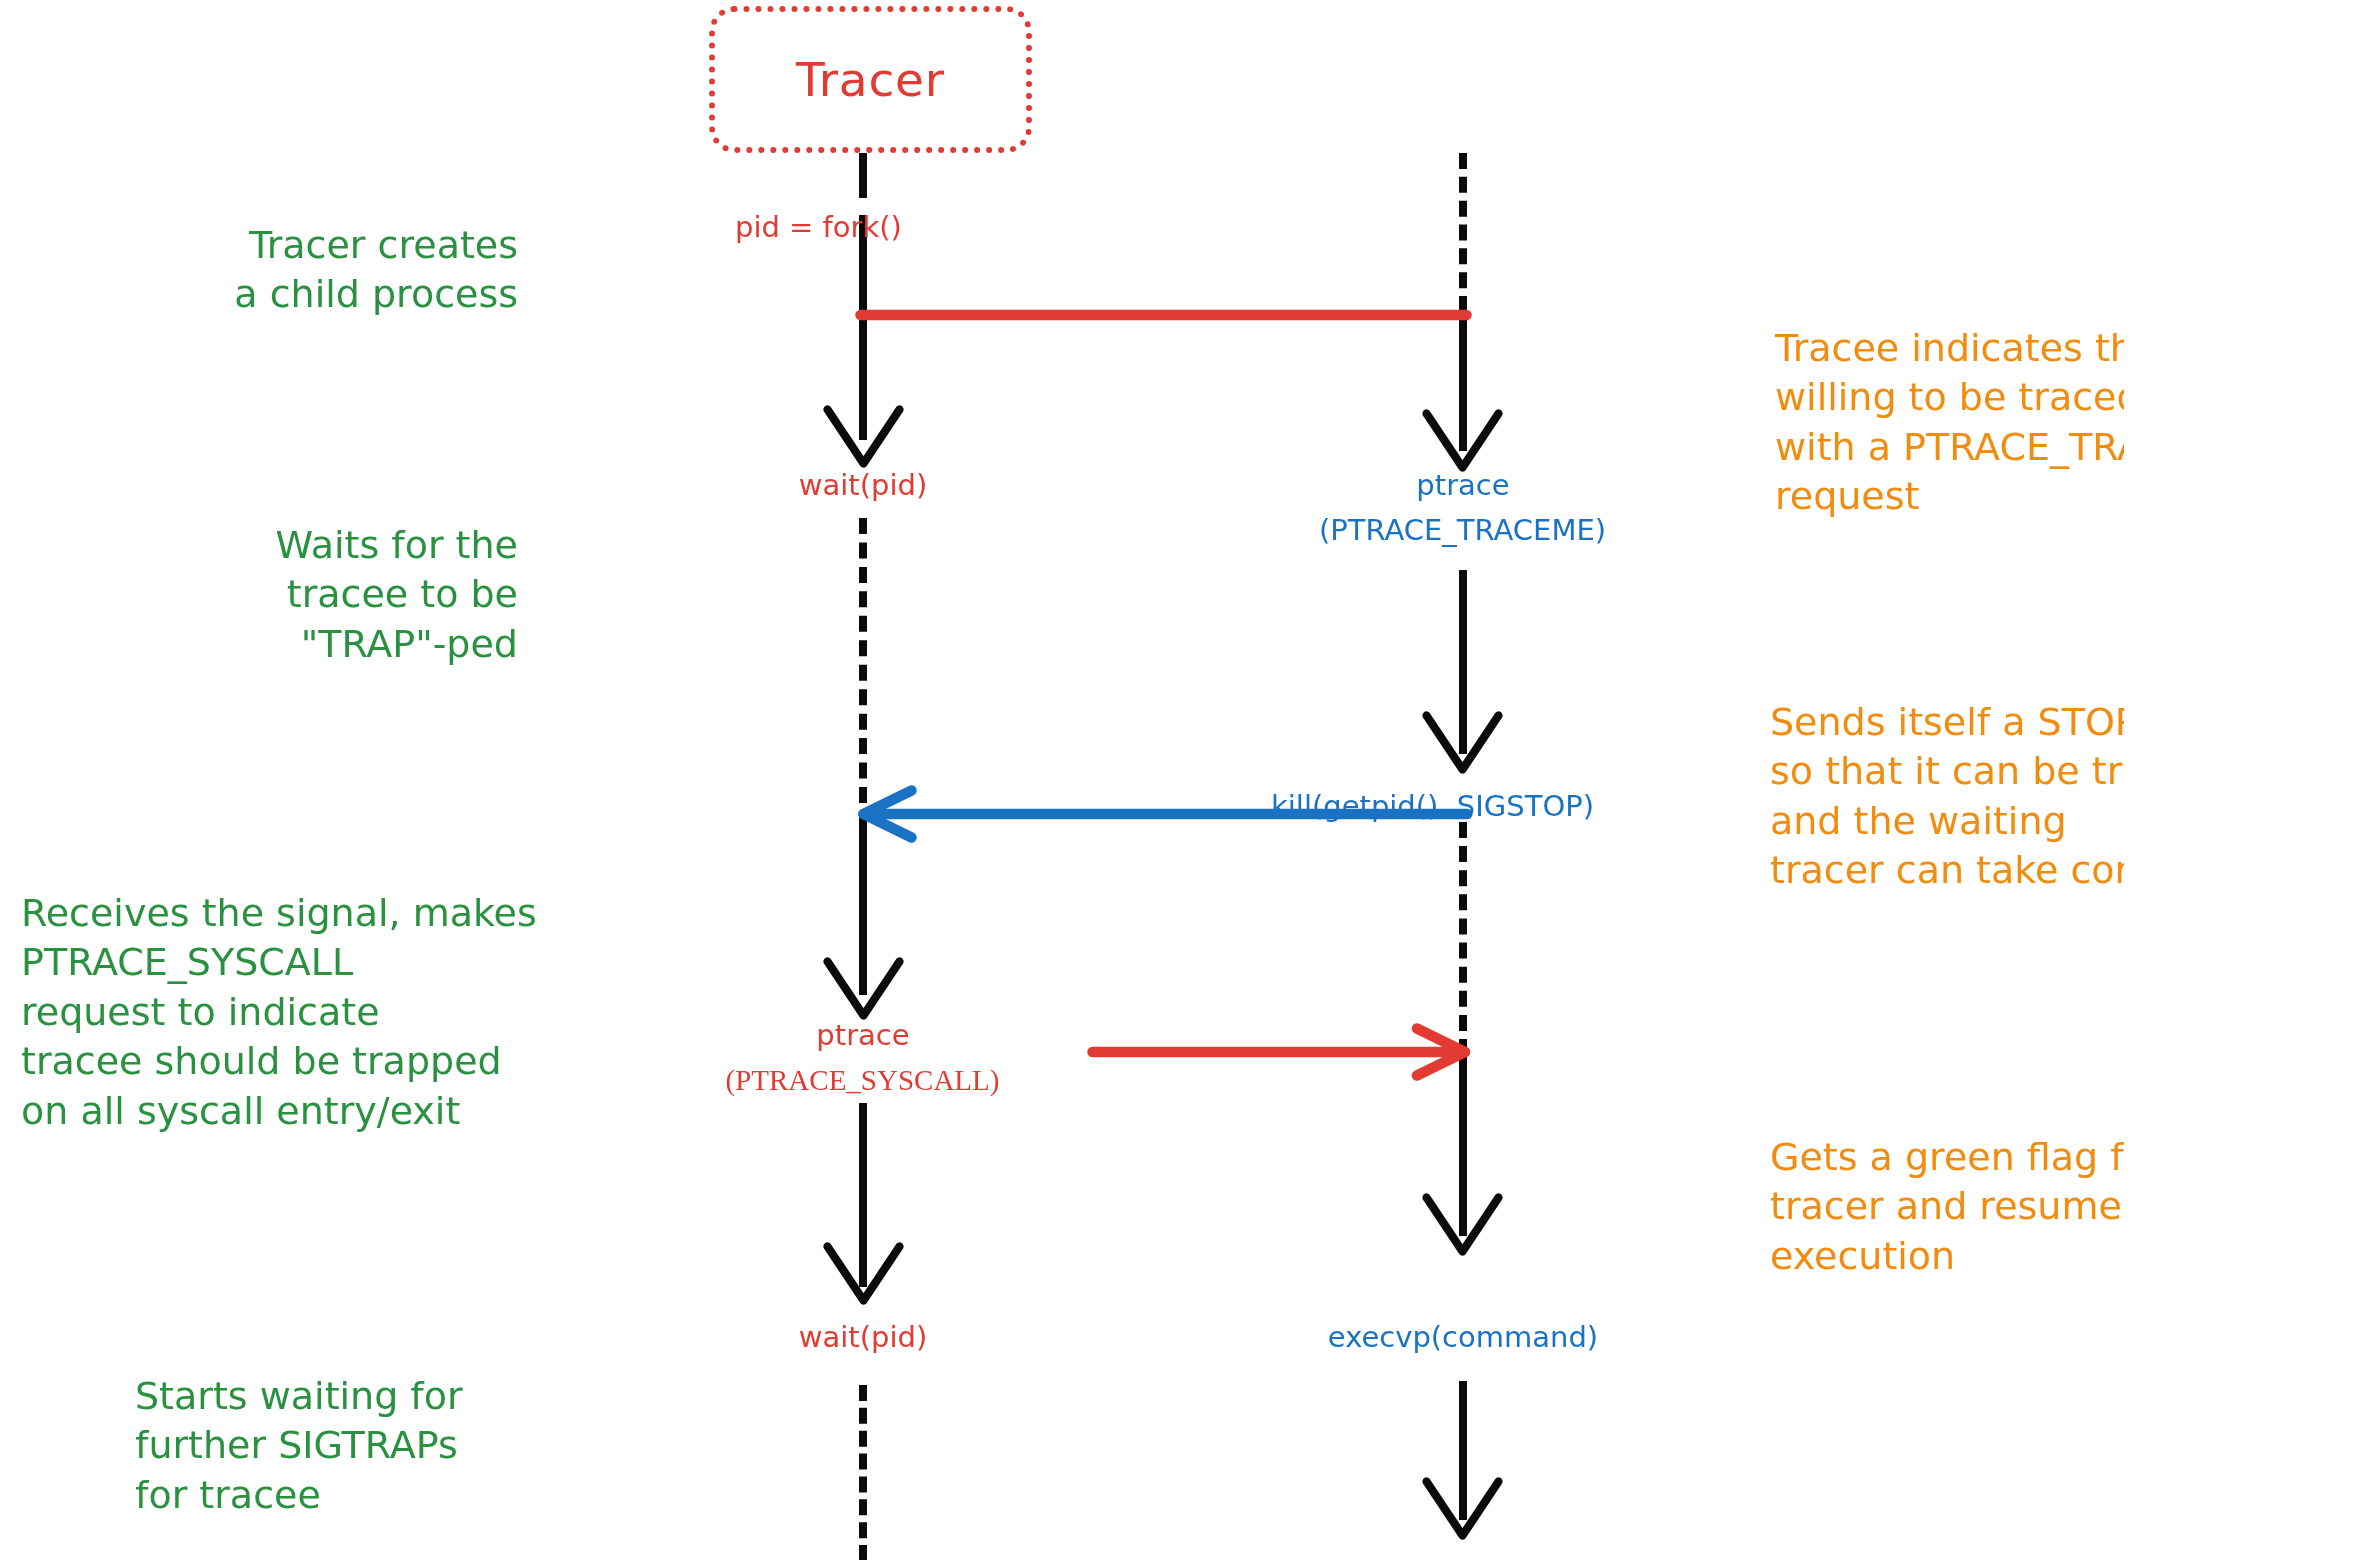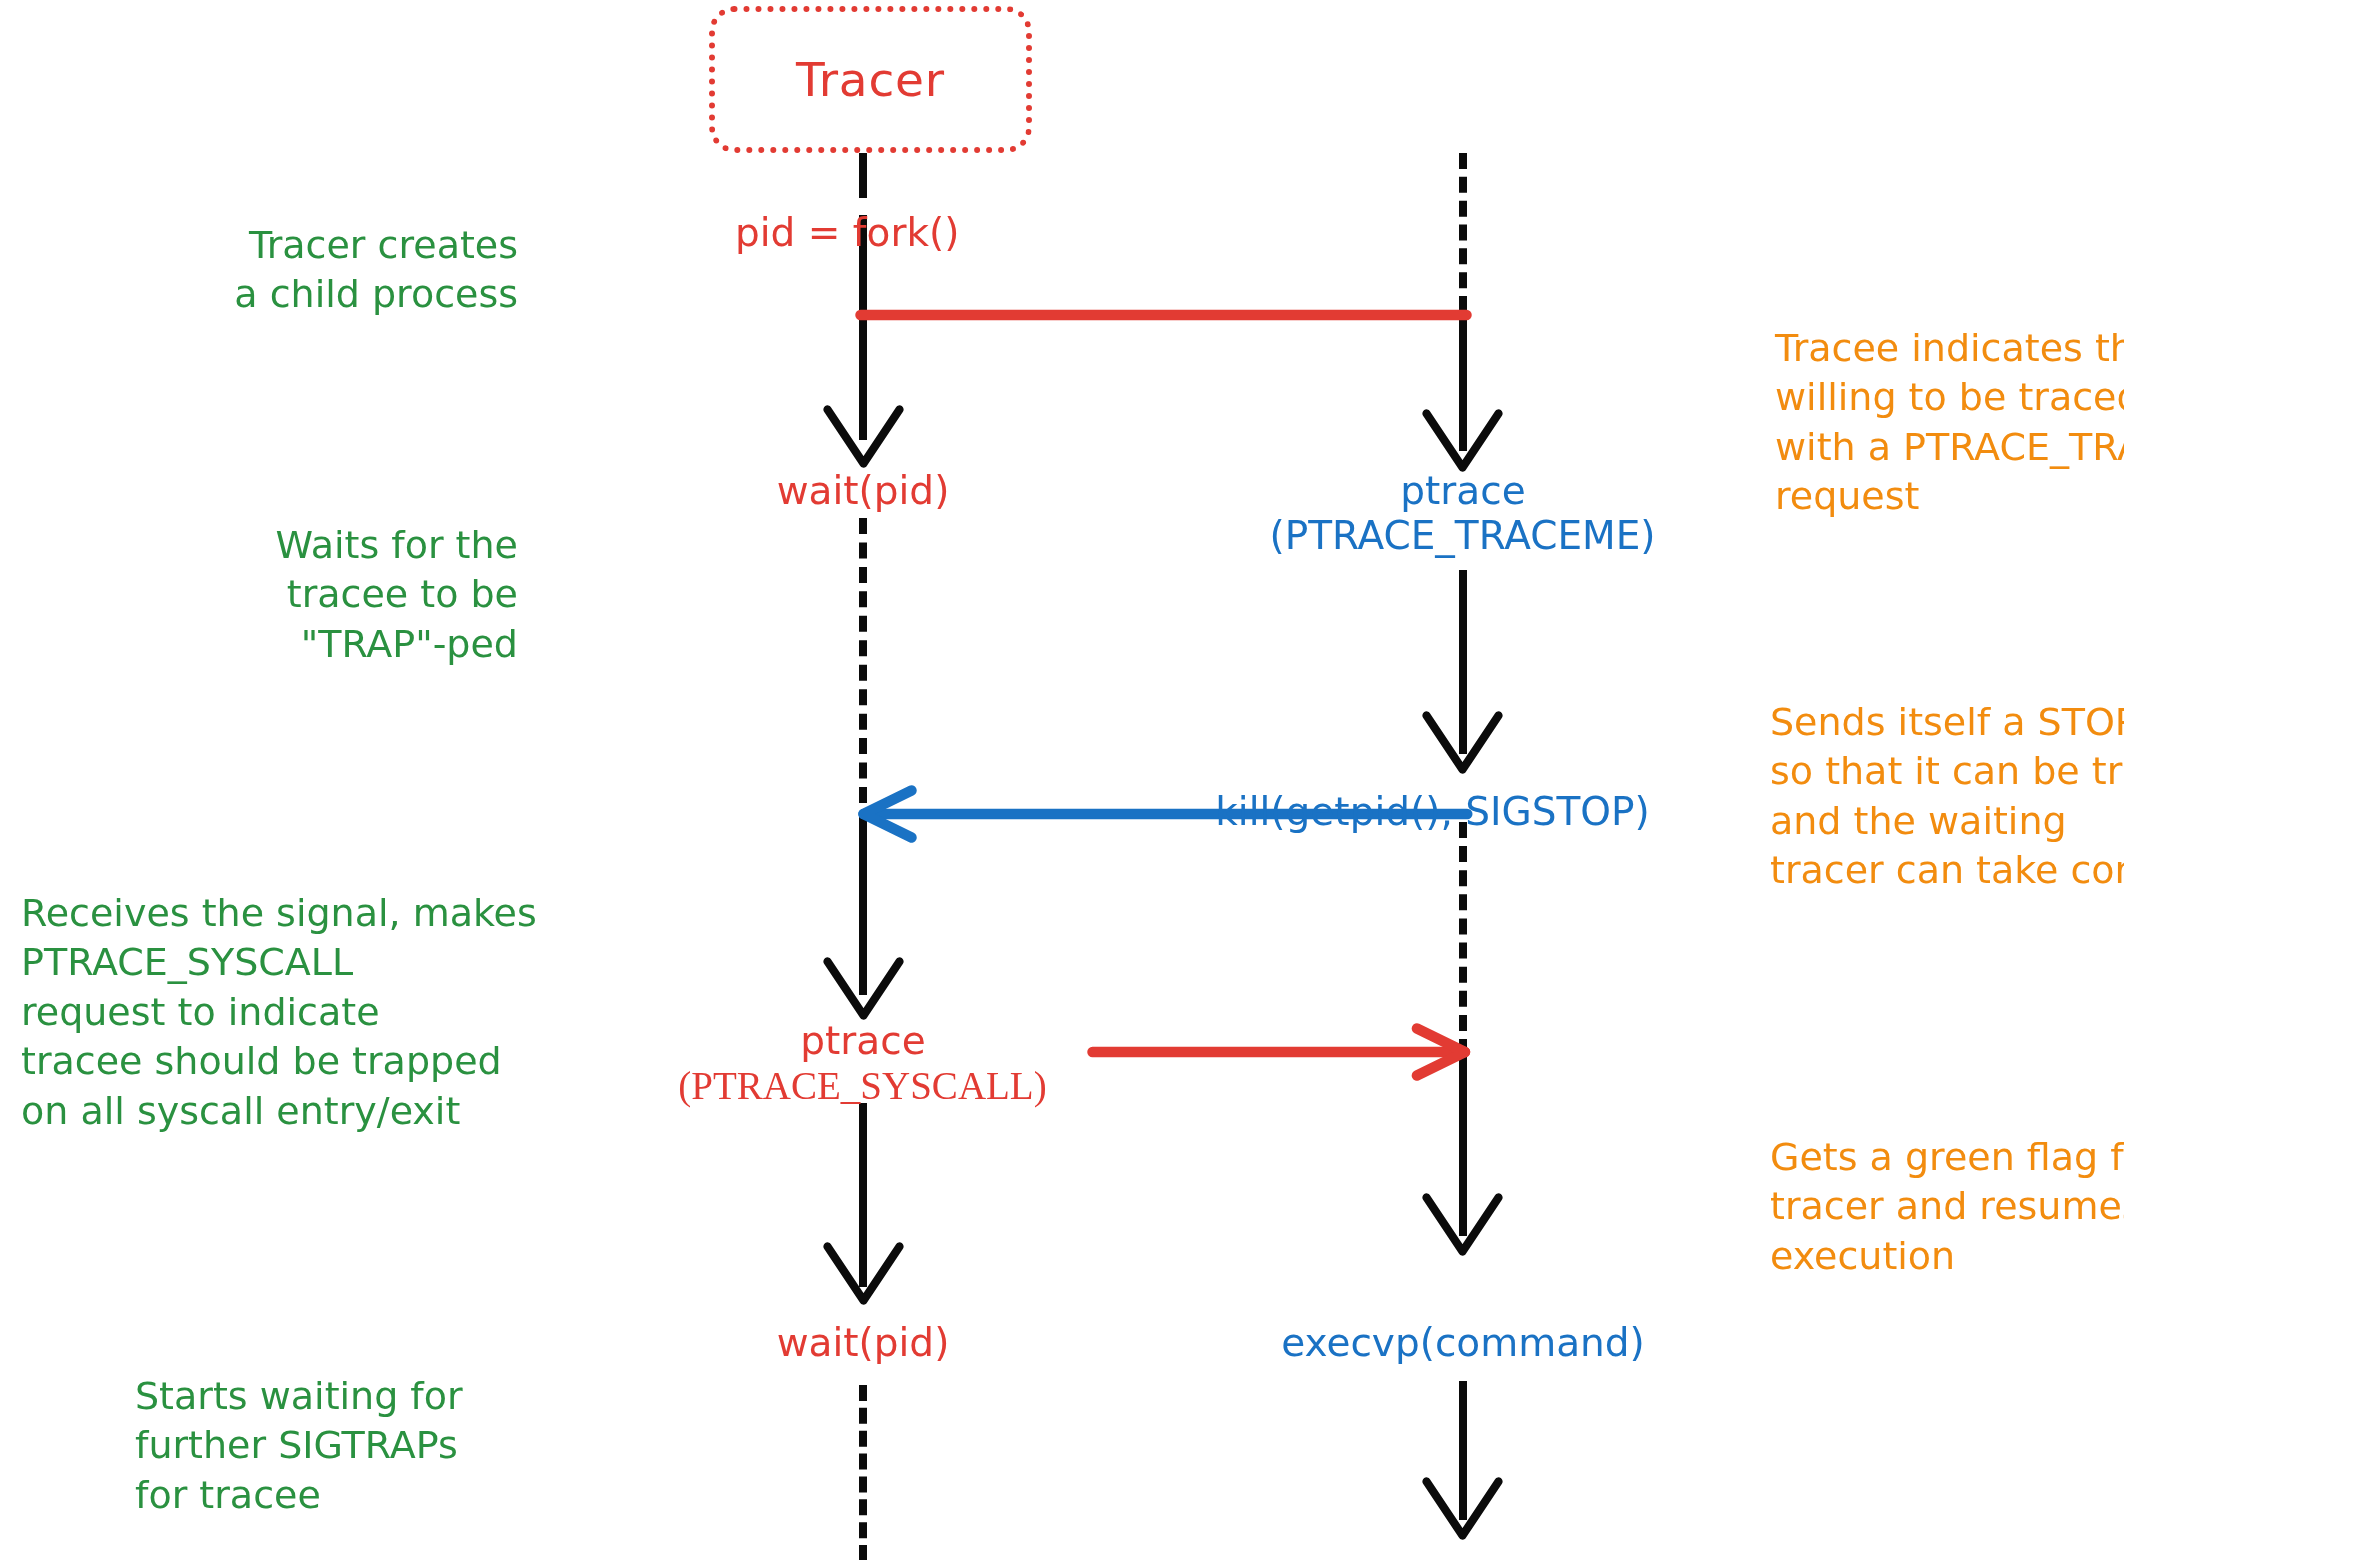--- a/index.html
+++ b/index.html
@@ -81,21 +81,21 @@
     position: absolute;
     line-height: 1.12;
     white-space: pre;
   }
   .code-red   { color: #e23b33; }
   .code-blue  { color: #1a72c4; }
   .note-green { color: #2a9140; margin-top: 47px; }
   .note-org   { color: #f28c0f; }
 
   .mlabel {
-    font-size: 39px;
+    font-size: 29px;
     text-align: center;
   }
   .note {
     font-size: 38px;
     line-height: 1.30;
   }
   .note.right-align { text-align: right; }
   .note.left-align  { text-align: left; }
 </style>
 </head>

